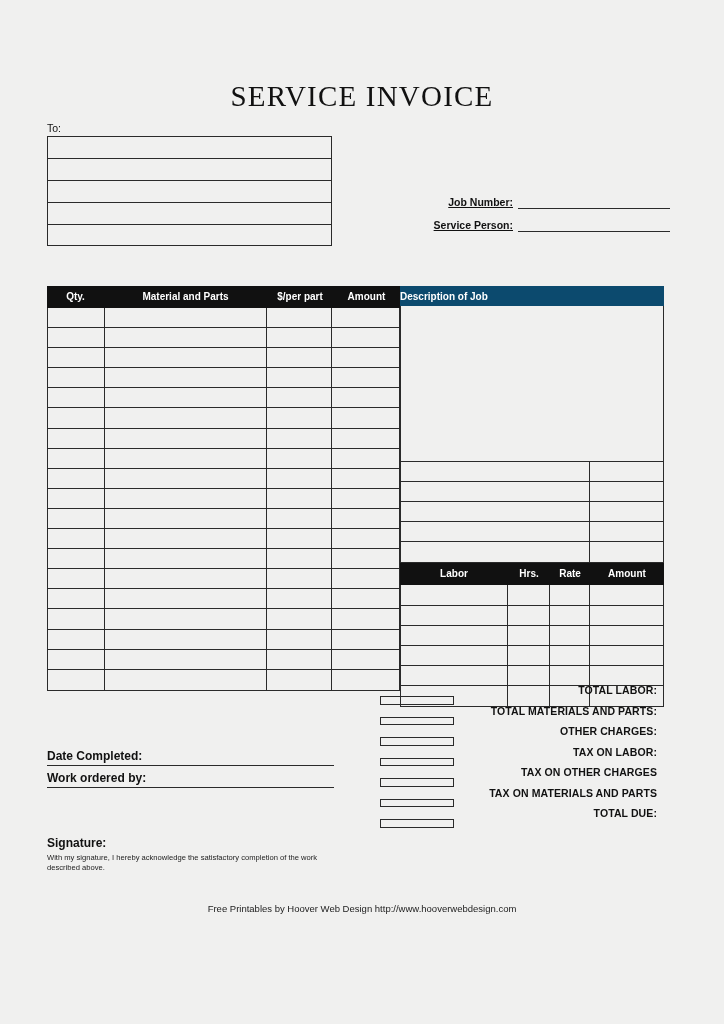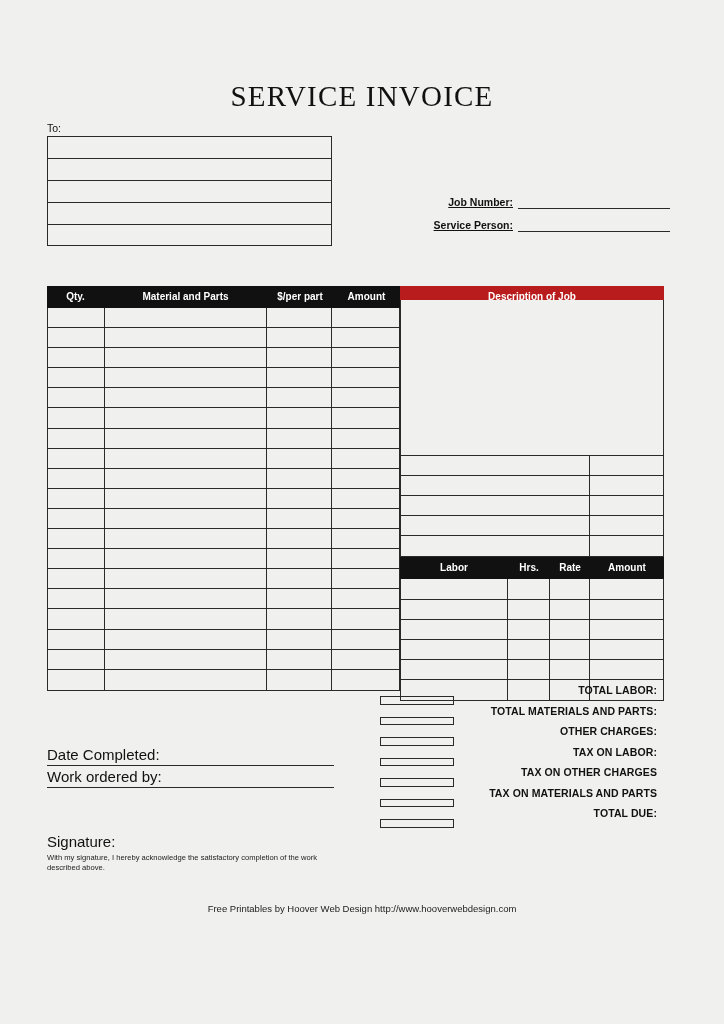--- a/index.html
+++ b/index.html
@@ -140,27 +140,26 @@
   .lg-row .cell:last-child { border-right: none; }
 
   
   .right-col {
     position: absolute;
     left: 353px;
     top: 0;
     width: 264px;
   }
   .desc-head {
-    background: #b91c1c;
+    background: #0c4a6e;
     color: #fff;
     font-size: 10px;
     font-weight: bold;
-    height: 14px;
+    height: 20px;
     line-height: 22px;
-    text-align: center;
   }
   .desc-body {
     height: 156px;
     border-left: 1px solid #2a2a2a;
     border-right: 1px solid #2a2a2a;
     border-bottom: 1px solid #2a2a2a;
     box-sizing: border-box;
     background: transparent;
   }
 
@@ -268,22 +267,22 @@
     left: 47px;
     top: 744px;
     width: 287px;
   }
   .sig .fld {
     position: relative;
     height: 21px;
     border-bottom: 1px solid #2a2a2a;
   }
   .sig .fld span {
-    font-size: 15px;
-    font-weight: normal;
+    font-size: 12px;
+    font-weight: bold;
     position: absolute;
     bottom: 2px;
     left: 0;
   }
   .sig .fld.last { border-bottom: none; margin-top: 43px; }
   .sig .note {
     font-size: 7.6px;
     color: #222;
     margin-top: 1px;
     line-height: 10px;

